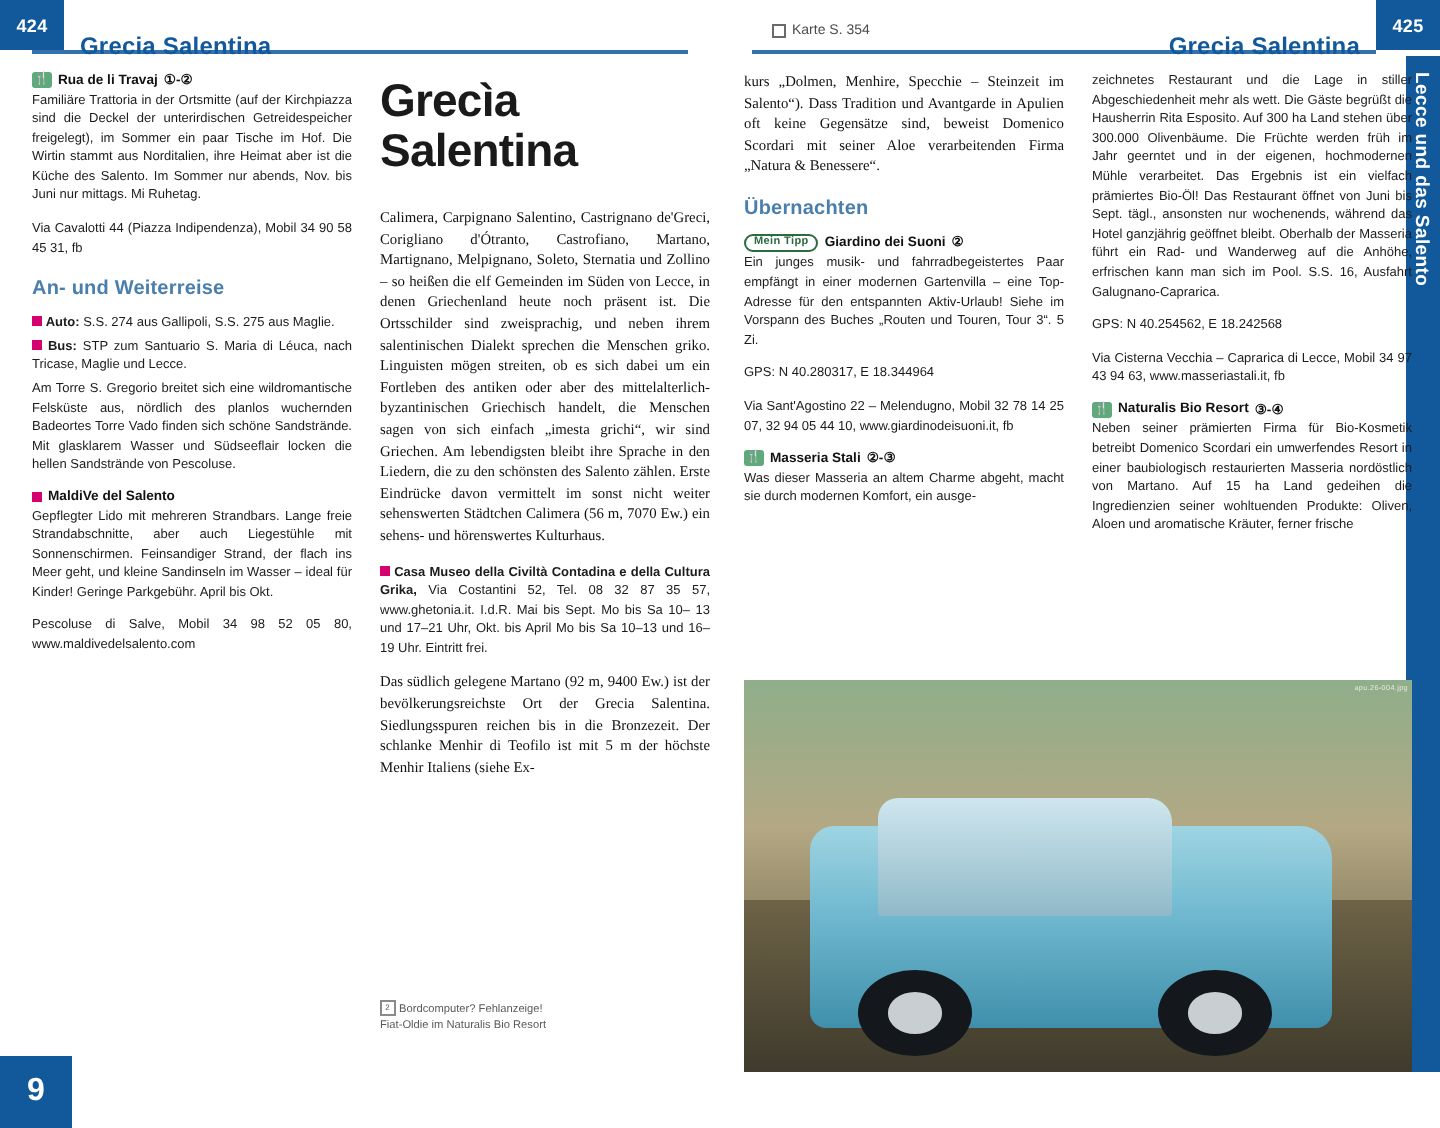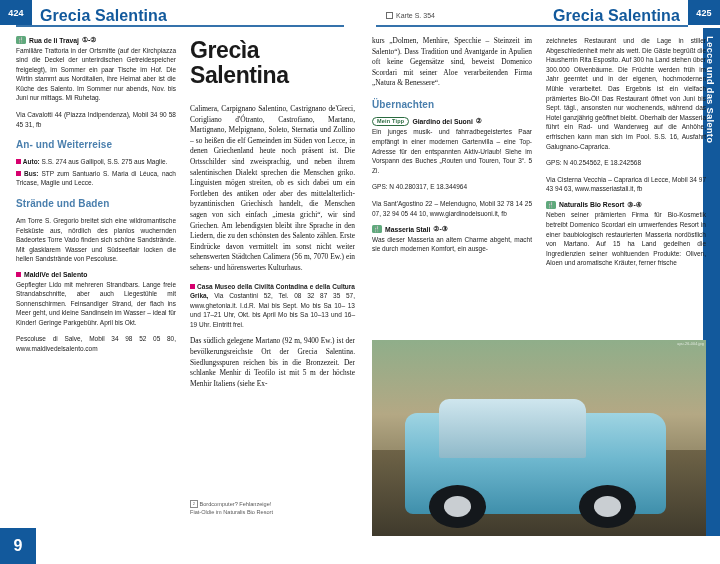--- a/index.html
+++ b/index.html
@@ -15,22 +15,22 @@
     position:absolute;top:0;width:32px;height:25px;
     background:#12599c;color:#fff;
     font-size:9px;font-weight:bold;
     display:flex;align-items:center;justify-content:center;
     letter-spacing:.2px;
   }
   .folio-left{left:0;}
   .folio-right{right:0;}
 
   .rh-title{
-    position:absolute;top:7px;
-    font-size:16px;font-weight:bold;color:#12599c;
+    position:absolute;top:16px;
+    font-size:12px;font-weight:bold;color:#12599c;
     letter-spacing:.1px;
   }
   .rh-title.l{left:40px;}
   .rh-title.r{right:40px;}
 
   .rh-rule{
     position:absolute;height:1.6px;background:#12599c;opacity:.85;
   }
   .rule-l{left:16px;width:328px;top:25px;}
   .rule-r{left:376px;width:312px;top:25px;}
@@ -200,21 +200,20 @@
       <span class="bullet-sq"></span>
       <b>Auto:</b>
       <span>S.S. 274 aus Gallipoli, S.S. 275 aus Maglie.</span>
     </div>
     <div class="pi li-row">
       <span class="bullet-sq"></span>
       <b>Bus:</b>
       <span>STP zum Santuario S. Maria di Léuca, nach Tricase, Maglie und Lecce.</span>
     </div>
 
-    <div class="sechead">Strände und Baden</div>
     <p class="pi">Am Torre S. Gregorio breitet sich eine wildromantische Felsküste aus, nördlich des planlos wuchernden Badeortes Torre Vado finden sich schöne Sandstrände. Mit glasklarem Wasser und Südseeflair locken die hellen Sandstrände von Pescoluse.</p>
 
     <div class="entry-head">
       <span class="bullet-sq"></span>
       <span>MaldiVe del Salento</span>
     </div>
     <p class="pi">Gepflegter Lido mit mehreren Strandbars. Lange freie Strandabschnitte, aber auch Liegestühle mit Sonnenschirmen. Feinsandiger Strand, der flach ins Meer geht, und kleine Sandinseln im Wasser – ideal für Kinder! Geringe Parkgebühr. April bis Okt.</p>
     <p class="pi">Pescoluse di Salve, Mobil 34 98 52 05 80, www.maldivedelsalento.com</p>
   </div>
 

